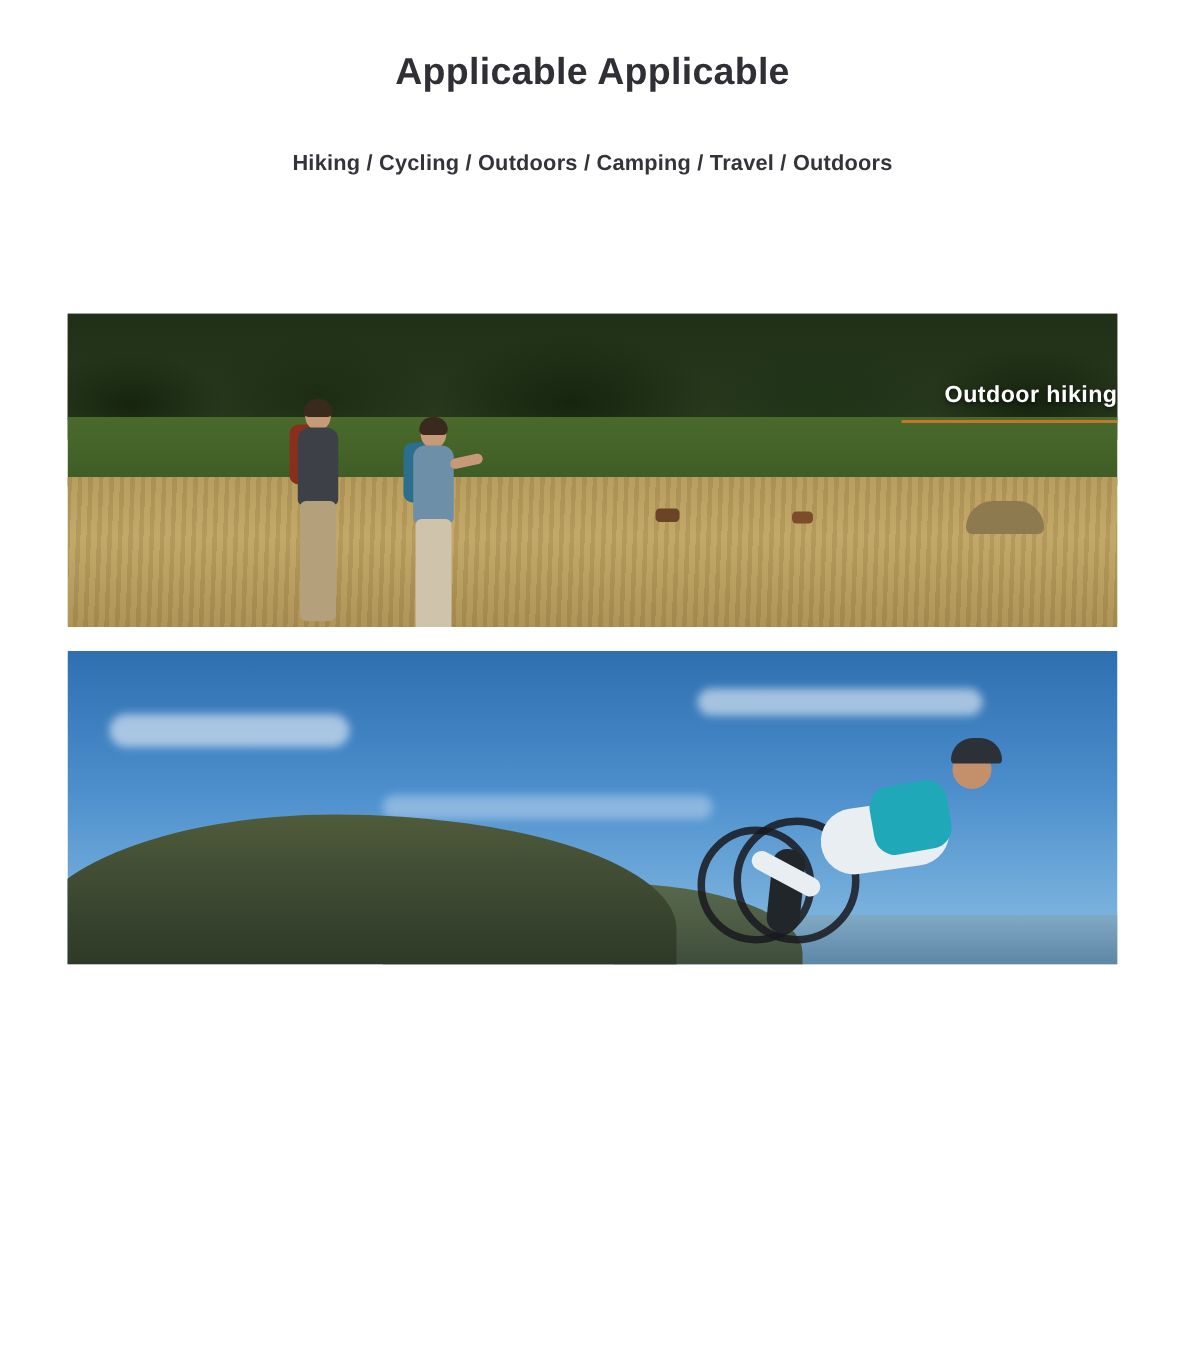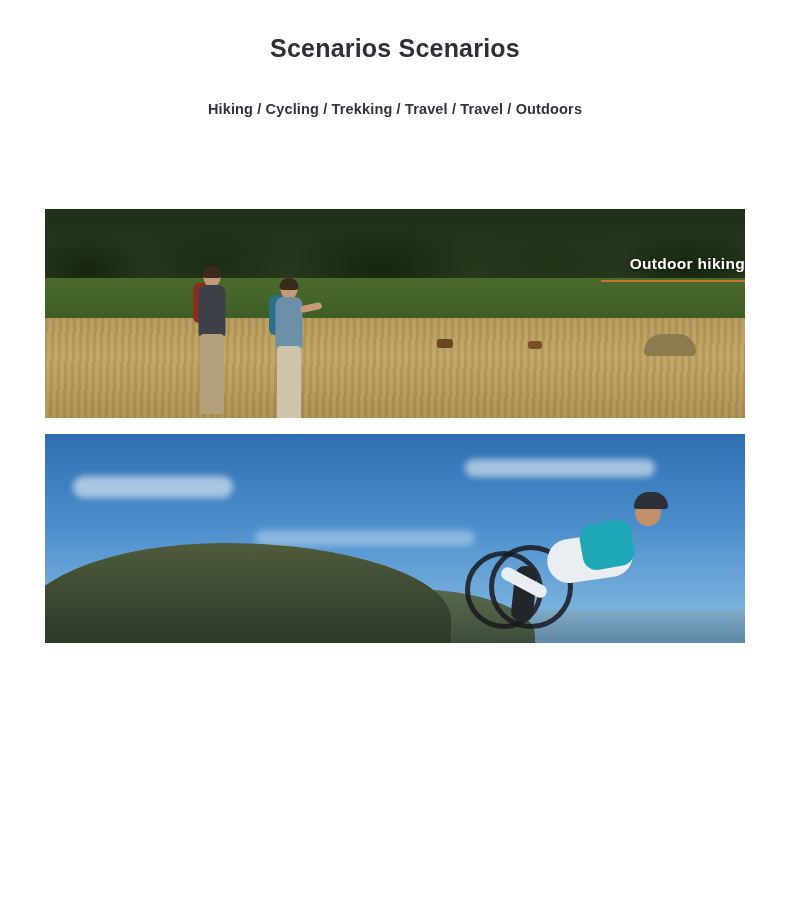--- a/index.html
+++ b/index.html
@@ -197,22 +197,22 @@
   .p-body2 { position:absolute; left:28%; top:66%; width:120px; height:86px; border-radius:26px 26px 0 0; background:#d9a52e; }
   .p-pack1 { position:absolute; left:18%; top:70%; width:62px; height:74px; border-radius:16px; background:#1d1f22; }
   .p-pack2 { position:absolute; left:36%; top:72%; width:62px; height:70px; border-radius:16px; background:#232428; }
 </style>
 </head>
 <body>
 
 <div class="page">
 
   <div class="header">
-    <div class="title">Scenarios Scenarios</div>
-    <div class="subtitle">Hiking / Cycling / Trekking / Travel / Travel / Outdoors</div>
+    <div class="title">Applicable Applicable</div>
+    <div class="subtitle">Hiking / Cycling / Outdoors / Camping / Travel / Outdoors</div>
   </div>
 
   <div class="scenes">
 
     <div class="scene">
       <div class="art">
         <div class="s1-sky"></div>
         <div class="s1-trees"></div>
         <div class="s1-mid"></div>
         <div class="s1-field"></div>

